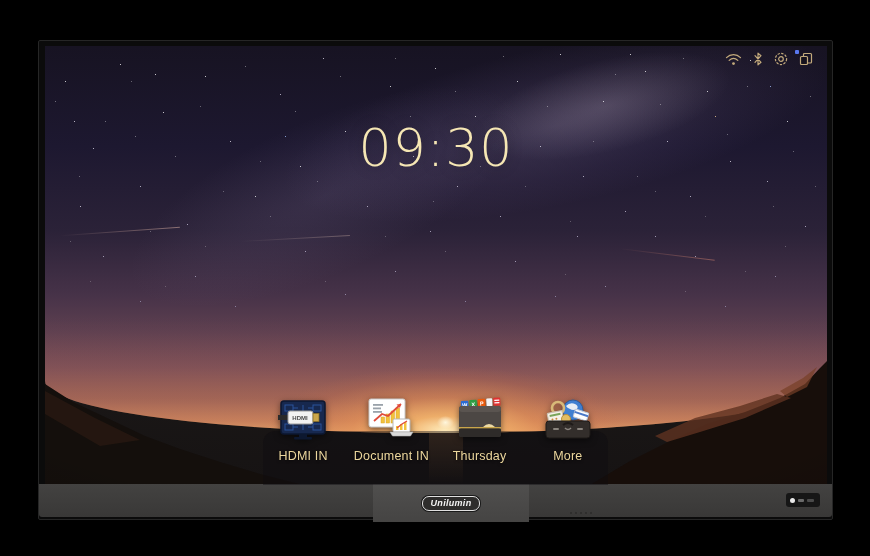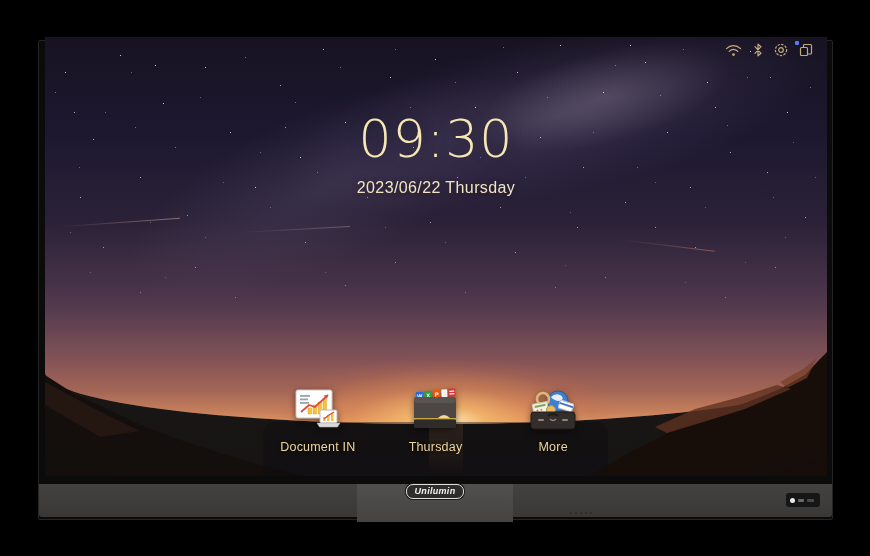--- a/index.html
+++ b/index.html
@@ -3,28 +3,28 @@
 <meta charset="utf-8">
 <style>
   * { margin:0; padding:0; box-sizing:border-box; }
   html,body { width:870px; height:556px; background:#000; overflow:hidden;
               font-family:"Liberation Sans", sans-serif; }
   body { position:relative; }
 
   
   .tv-frame { position:absolute; left:38px; top:40px; width:795px; height:480px;
               background:#0b0b0b; border:1px solid #262626; border-radius:2px; }
-  .screen  { position:absolute; left:45px; top:37px; width:782px; height:439px;
+  .screen  { position:absolute; left:45px; top:46px; width:782px; height:439px;
              overflow:hidden; background:#16121d; }
 
   .bezel { position:absolute; left:39px; top:484px; width:793px; height:33px;
            background:linear-gradient(180deg,#434241,#393837); border-radius:0 0 3px 3px; }
-  .bezel-tray { position:absolute; left:318px; top:0; width:156px; height:38px;
+  .bezel-tray { position:absolute; left:334px; top:0; width:156px; height:38px;
                 background:linear-gradient(180deg,#504f4e,#454443);
-                display:flex; align-items:flex-start; justify-content:center; }
+                display:flex; align-items:center; justify-content:center; }
   .brand-logo { font-size:9px; font-style:italic; font-weight:bold; color:#f2f2f2;
                 border:1px solid #e0e0e0; border-radius:7px; padding:1px 8px 2px 8px;
                 background:#2e2d2c; letter-spacing:.3px; box-shadow:0 0 0 1px #1a1a1a; }
   .control-panel { position:absolute; left:747px; top:9px; width:34px; height:14px;
                    background:#161616; border-radius:3px; display:flex; align-items:center;
                    gap:3px; padding:0 4px; }
   .power-led { width:5px; height:5px; border-radius:50%; background:#e9e9e9; }
   .cp-seg1 { width:6px; height:3px; background:#6a6a6a; border-radius:1px; }
   .cp-seg2 { width:7px; height:3px; background:#4a4a4a; border-radius:1px; }
   .bezel-dots { position:absolute; left:531px; bottom:3px; display:flex; gap:3px; }
@@ -196,26 +196,46 @@
       <span class="badge-dot" style="background:#5a78f0"></span>
       <svg width="14" height="14" viewBox="0 0 14 14" fill="none">
         <rect x="4.5" y="1.5" width="8" height="9.5" rx="1" stroke="#c3aa7c" stroke-width="1.2"></rect>
         <rect x="1.5" y="4.5" width="7" height="8" rx="1" fill="#16121d" stroke="#c3aa7c" stroke-width="1.2"></rect>
       </svg>
     </span>
   </div>
 
   <div class="clock-block">
     <div class="clock-time">09:30</div>
-    <div class="clock-date">2023/06/22 Thursday</div>
   </div>
 
   <div class="dock-panel"></div>
   <div class="dock">
 
+    <div class="dock-item">
+      <span class="dock-icon">
+        <svg width="50" height="46" viewBox="0 0 50 46">
+          <rect x="3" y="4" width="44" height="33" rx="3" fill="#17284e" stroke="#0c1731" stroke-width="1.5"></rect>
+          <g stroke="#2f5aa8" stroke-width="1" fill="none" opacity=".85">
+            <rect x="7" y="8" width="8" height="6"></rect>
+              <rect x="35" y="8" width="8" height="6"></rect>
+            <rect x="7" y="27" width="8" height="6"></rect>
+              <rect x="35" y="27" width="8" height="6"></rect>
+            <path d="M15 11 H20 M30 11 H35 M15 30 H20 M30 30 H35 M25 8 V14 M25 27 V33"></path>
+          </g>
+          <rect x="0" y="18" width="11" height="5" fill="#2a2a2a"></rect>
+          <rect x="10" y="14" width="25" height="13" rx="2" fill="#f2f2f2" stroke="#9a9a9a"></rect>
+          <text x="22" y="23" font-size="6" font-weight="bold" fill="#4a4a4a" text-anchor="middle" font-family="Liberation Sans, sans-serif">HDMI</text>
+          <rect x="35" y="16.5" width="6" height="8" fill="#caa64a" stroke="#8a7026" stroke-width=".8"></rect>
+          <rect x="21" y="37" width="8" height="3" fill="#0d1830"></rect>
+          <rect x="16" y="40" width="18" height="2.5" rx="1" fill="#0d1830"></rect>
+        </svg>
+      </span>
+      <span class="dock-label">HDMI IN</span>
+    </div>
 
     <div class="dock-item">
       <span class="dock-icon">
         <svg width="50" height="46" viewBox="0 0 50 46">
           <rect x="3" y="2" width="36" height="28" rx="2" fill="#ffffff" stroke="#c9c9c9"></rect>
           <g fill="#9aa2aa">
             <rect x="7" y="7" width="10" height="1.8"></rect>
               <rect x="7" y="10.5" width="8" height="1.8"></rect>
               <rect x="7" y="14" width="9" height="1.8"></rect>
           </g>

